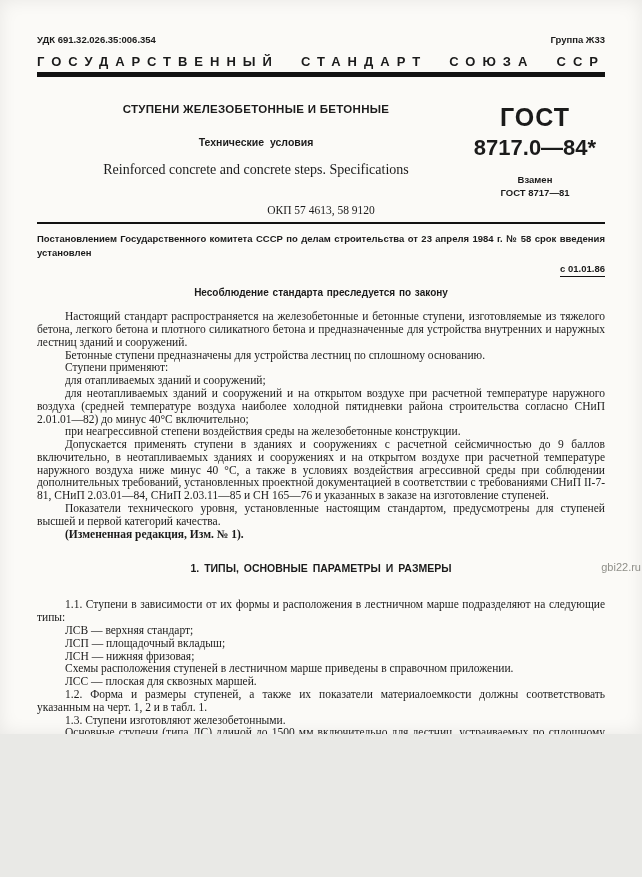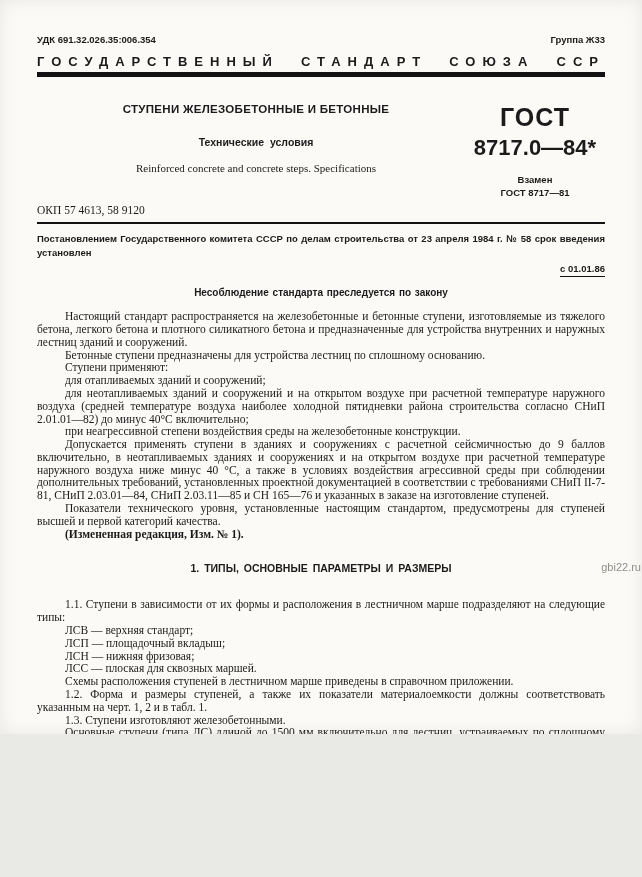--- a/index.html
+++ b/index.html
@@ -18,26 +18,26 @@
   .row-split{display:flex;justify-content:space-between;align-items:baseline;}
   .udk-row{font-family:"Liberation Sans", sans-serif;font-weight:bold;font-size:9.5px;}
   .org-line{display:flex;justify-content:space-between;margin-top:9px;
     font-family:"Liberation Sans", sans-serif;font-weight:bold;font-size:13px;}
   .org-line span{letter-spacing:7px;}
   .banner-rule{height:5px;background:#121212;margin-top:3px;}
   .title-area{display:flex;margin-top:26px;}
   .title-left{flex:1;text-align:center;padding:0 30px 0 40px;}
   .doc-title{font-family:"Liberation Sans", sans-serif;font-weight:bold;font-size:11.5px;letter-spacing:0.3px;}
   .doc-subtitle{font-family:"Liberation Sans", sans-serif;font-weight:bold;font-size:10.5px;margin-top:21px;word-spacing:3px;}
-  .doc-subtitle-en{font-size:11px;margin-top:14px;}
+  .doc-subtitle-en{font-size:14px;margin-top:14px;}
   .title-right{width:140px;text-align:center;}
   .gost-label{font-family:"Liberation Sans", sans-serif;font-weight:bold;font-size:25px;letter-spacing:1px;}
   .gost-number{font-family:"Liberation Sans", sans-serif;font-weight:bold;font-size:22px;margin-top:3px;white-space:nowrap;}
   .replaces{font-family:"Liberation Sans", sans-serif;font-weight:bold;font-size:9.5px;margin-top:13px;line-height:1.35;}
-  .okp{font-size:11.5px;margin-top:4px;}
+  .okp{font-size:11.5px;margin-top:4px;text-align:center;}
   .header-rule{height:2px;background:#121212;margin-top:6px;}
   .decree{font-family:"Liberation Sans", sans-serif;font-weight:bold;font-size:9.5px;
     text-align:justify;line-height:1.5;margin-top:8px;}
   .effective-date{font-family:"Liberation Sans", sans-serif;font-weight:bold;font-size:9.5px;
     text-align:right;margin-top:3px;}
   .effective-date b{border-bottom:1.5px solid #121212;padding-bottom:2px;font-weight:bold;}
   .law-notice{font-family:"Liberation Sans", sans-serif;font-weight:bold;font-size:10px;
     text-align:center;margin-top:13px;word-spacing:1px;}
   .body-text{margin-top:12px;font-size:11.5px;line-height:12.8px;text-align:justify;}
   .body-text p{margin:0;text-indent:28px;}
@@ -107,22 +107,22 @@
     <p class="bold-p">(Измененная редакция, Изм. № 1).</p>
   </div>
 
   <div class="section-heading">1. ТИПЫ, ОСНОВНЫЕ ПАРАМЕТРЫ И РАЗМЕРЫ</div>
 
   <div class="body-text" style="margin-top:0;">
     <p>1.1. Ступени в зависимости от их формы и расположения в лестничном марше подразделяют на следующие типы:</p>
     <p>ЛСВ — верхняя стандарт;</p>
     <p>ЛСП — площадочный вкладыш;</p>
     <p>ЛСН — нижняя фризовая;</p>
+    <p>Схемы расположения ступеней в лестничном марше приведены в справочном приложении.</p>
     <p>ЛСС — плоская для сквозных маршей.</p>
-    <p>Схемы расположения ступеней в лестничном марше приведены в справочном приложении.</p>
     <p>1.2. Форма и размеры ступеней, а также их показатели материалоемкости должны соответствовать указанным на черт. 1, 2 и в табл. 1.</p>
     <p>1.3. Ступени изготовляют железобетонными.</p>
     <p>Основные ступени (типа ЛС) длиной до 1500 мм включительно для лестниц, устраиваемых по сплошному основанию, изготовляют бетонными.</p>
   </div>
 
   <div class="footer">
     <div class="footer-rule"></div>
     <div class="footer-row">
       <span>Издание официальное</span>
       <span>Перепечатка воспрещена</span>

